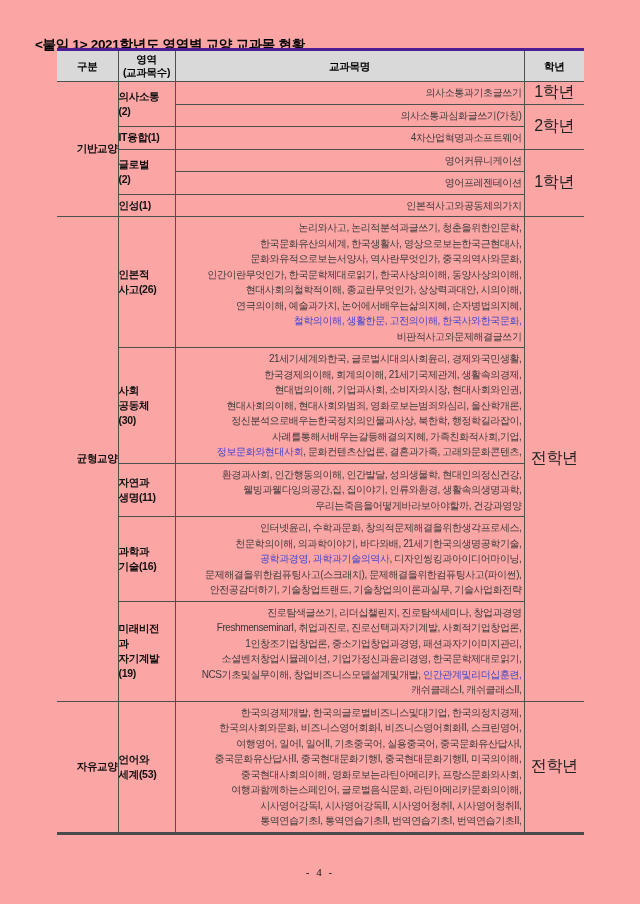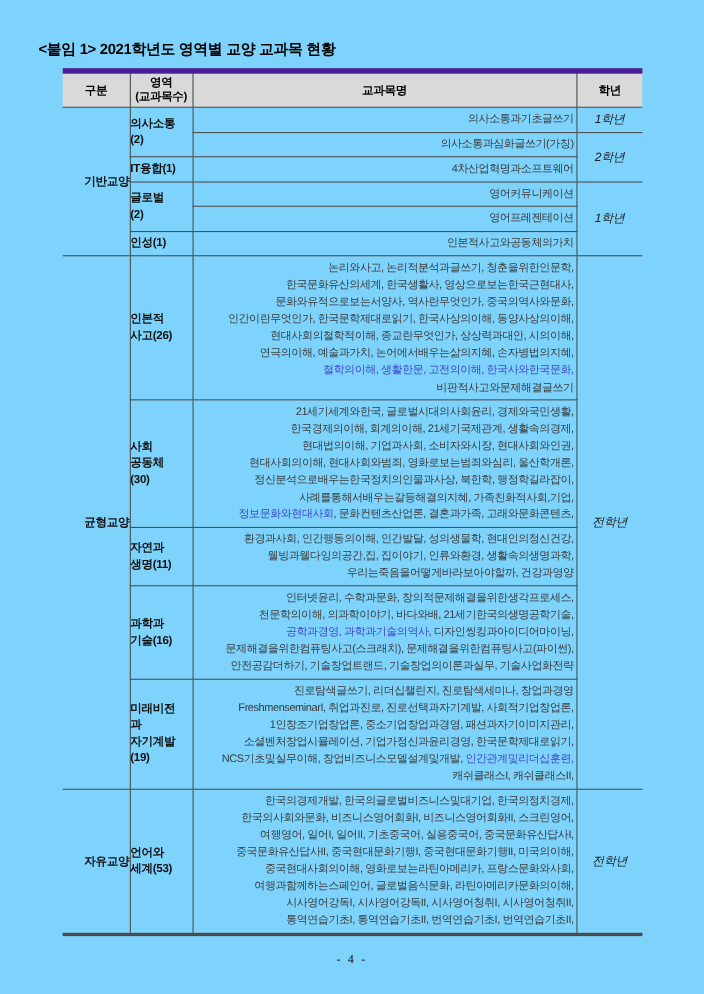--- a/index.html
+++ b/index.html
@@ -1,26 +1,26 @@
 <!DOCTYPE html>
 <html><head>
 <meta charset="utf-8">
 <style>
   html,body{margin:0;padding:0;background:#ffffff;}
   body{width:640px;height:904px;position:relative;font-family:"Liberation Sans",sans-serif;color:#2b2b2b;}
-  .page{position:absolute;inset:0;background:#7dd3fc;}
+  .page{position:absolute;inset:0;background:#fca5a5;}
   .title{position:absolute;left:35px;top:36px;margin:0;font-size:13.5px;font-weight:bold;color:#000;letter-spacing:-0.3px;}
-  table.course-table{position:absolute;left:57px;top:62px;width:527px;border-collapse:collapse;table-layout:fixed;
-    border-top:5px solid #4c1d95;border-bottom:3px solid #4a4a4a;}
+  table.course-table{position:absolute;left:57px;top:48px;width:527px;border-collapse:collapse;table-layout:fixed;
+    border-top:3px solid #4c1d95;border-bottom:3px solid #4a4a4a;}
   th,td{border:1px solid #4f4f4f;vertical-align:middle;padding:0;text-align:right;}
   th{background:#d9d9d9;font-weight:bold;color:#000;font-size:10.5px;text-align:center;line-height:13px;padding:2px 0;letter-spacing:-0.3px;white-space:nowrap;}
   th.c-first{border-left:none;}
   th.c-last{border-right:none;text-align:center;}
   td.group-cell{border-left:none;font-weight:bold;text-align:right;font-size:10.5px;color:#111;letter-spacing:-0.3px;}
-  td.grade-cell{border-right:none;text-align:center;font-size:11px;color:#222;letter-spacing:-0.3px;font-style:italic;}
+  td.grade-cell{border-right:none;text-align:center;font-size:16px;color:#222;letter-spacing:-0.3px;}
   td.area-cell{font-weight:bold;text-align:left;font-size:10.5px;color:#111;line-height:15px;letter-spacing:-0.3px;padding:2px 0;}
   td.courses-cell{font-size:10px;color:#3a3a3a;padding:3px 2px 3px 8px;overflow:hidden;}
   .course-line{line-height:15.5px;white-space:nowrap;letter-spacing:-0.4px;}
   .blue{color:#3f46c8;}
   .page-number{position:absolute;left:0;right:0;top:866px;text-align:center;font-family:"Liberation Serif",serif;font-size:11px;color:#111;letter-spacing:2px;}
 </style>
 </head>
 <body>
 
 <div class="page">

